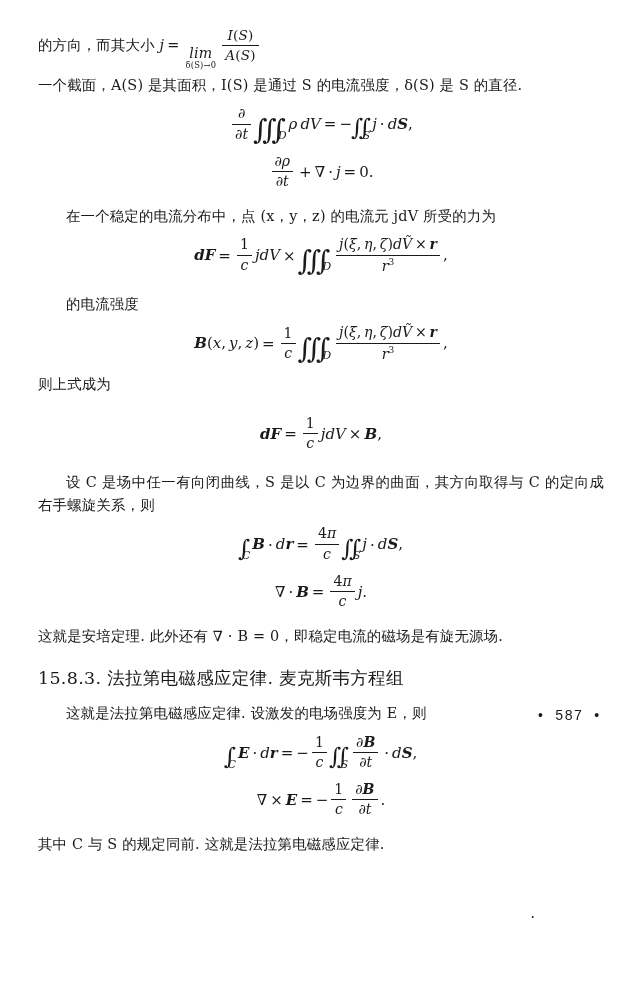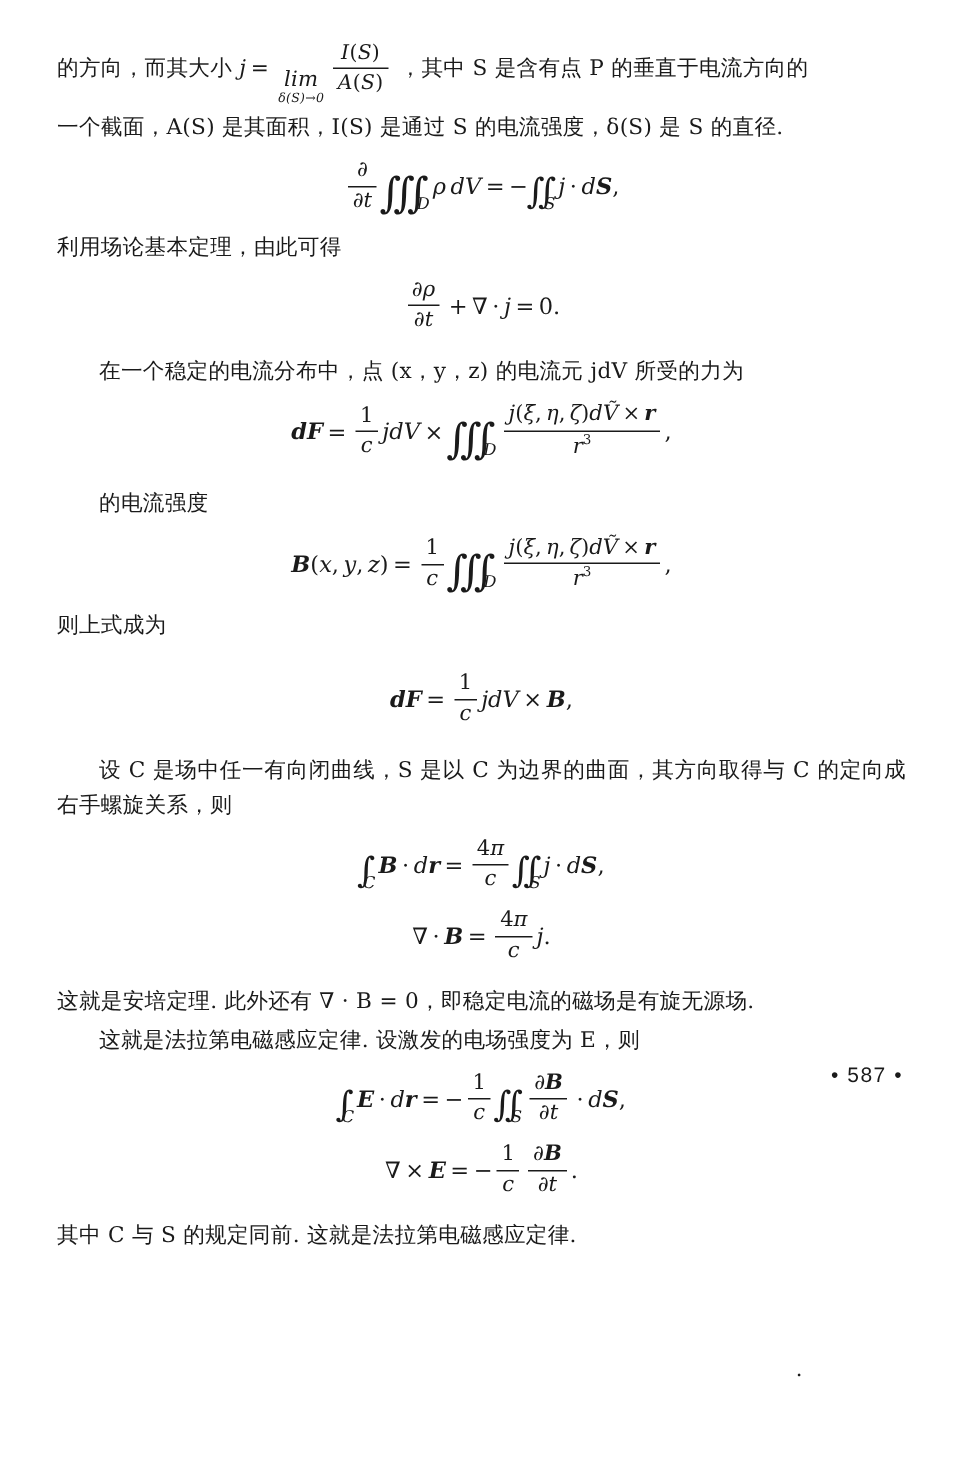--- a/index.html
+++ b/index.html
@@ -99,38 +99,38 @@
   .sup { vertical-align: super; font-size: 0.64em; }
 
   
   .limstack {
     display: inline-block;
     text-align: center;
     vertical-align: middle;
     margin: 0 3px;
   }
   .limstack .top { display: block; font-style: italic; font-size: 0.98em; line-height: 1.05; margin-top: 24px; }
-  .limstack .bot { display: block; font-size: 0.58em; line-height: 1.1; font-style: italic; }
+  .limstack .bot { display: block; font-size: 0.58em; line-height: 1.1; }
 
   
   .heading {
     font-size: 17.5px;
     font-weight: normal;
     margin: 18px 0 12px 0;
     letter-spacing: 0.3px;
     font-family: "DejaVu Serif", serif;
   }
 
   .pagenum {
     position: absolute;
     right: 38px;
     bottom: 16px;
     font-size: 14px;
     letter-spacing: 1px;
-    font-family: Liberation Sans, sans-serif;
+    font-family: Liberation Mono, monospace;
   }
   .stray-dot {
     position: absolute;
     right: 105px;
     top: 905px;
     font-size: 14px;
   }
   .spacer-8 { height: 8px; }
   .spacer-4 { height: 4px; }
 </style>
@@ -139,35 +139,33 @@
 
 <div id="page">
 
   <div class="content">
 
     <div class="para tight">
       <span>的方向，而其大小</span>
       <span>
         <span class="mi">j</span><span class="op">=</span><span class="limstack"><span class="top">lim</span><span class="bot">δ(S)→0</span></span><span class="frac"><span class="num"><span class="mi">I</span>(<span class="mi">S</span>)</span><span class="den"><span class="mi">A</span>(<span class="mi">S</span>)</span></span>
       </span>
-      <span>，其中 S 是含有点 P 的垂直于电流方向的</span>
     </div>
 
     <div class="spacer-4"></div>
 
     <div class="para">一个截面，A(S) 是其面积，I(S) 是通过 S 的电流强度，δ(S) 是 S 的直径.</div>
 
 
     <div class="eq">
       <span class="eq-inner">
         <span class="frac"><span class="num">∂</span><span class="den">∂<span class="mi">t</span></span></span><span class="intg">∭</span><span class="sub-under">D</span><span class="mi">ρ</span> <span class="mi">dV</span><span class="op">=</span>−<span class="intg small">∬</span><span class="sub-under">S</span><span class="mi">j</span><span class="op">·</span><span class="mi">d</span><span class="mbu"><span class="mi">S</span></span>,
       </span>
     </div>
 
-    <div class="para">利用场论基本定理，由此可得</div>
 
     <div class="eq">
       <span class="eq-inner">
         <span class="frac"><span class="num">∂<span class="mi">ρ</span></span><span class="den">∂<span class="mi">t</span></span></span><span class="op">+</span>∇<span class="op">·</span><span class="mi">j</span><span class="op">=</span>0.
       </span>
     </div>
 
     <div class="spacer-4"></div>
 
 
@@ -213,20 +211,21 @@
     <div class="eq">
       <span class="eq-inner">
         ∇<span class="op">·</span><span class="mb">B</span><span class="op">=</span><span class="frac"><span class="num">4<span class="mi">π</span></span><span class="den"><span class="mi">c</span></span></span><span class="mi">j</span>.
       </span>
     </div>
 
     <div class="spacer-4"></div>
 
     <div class="para">这就是安培定理. 此外还有 ∇ · B = 0，即稳定电流的磁场是有旋无源场.</div>
 
+    <h2 class="heading">15.8.3. 法拉第电磁感应定律. 麦克斯韦方程组</h2>
 
     <div class="para indent">这就是法拉第电磁感应定律. 设激发的电场强度为 E，则</div>
 
     <div class="eq">
       <span class="eq-inner">
         <span class="intg small">∫</span><span class="sub-under">C</span><span class="mb">E</span><span class="op">·</span><span class="mi">d</span><span class="mb">r</span><span class="op">=</span>−<span class="frac"><span class="num">1</span><span class="den"><span class="mi">c</span></span></span><span class="intg small">∬</span><span class="sub-under">S</span><span class="frac"><span class="num">∂<span class="mb">B</span></span><span class="den">∂<span class="mi">t</span></span></span><span class="op">·</span><span class="mi">d</span><span class="mb">S</span>,
       </span>
     </div>
 
     <div class="eq">

